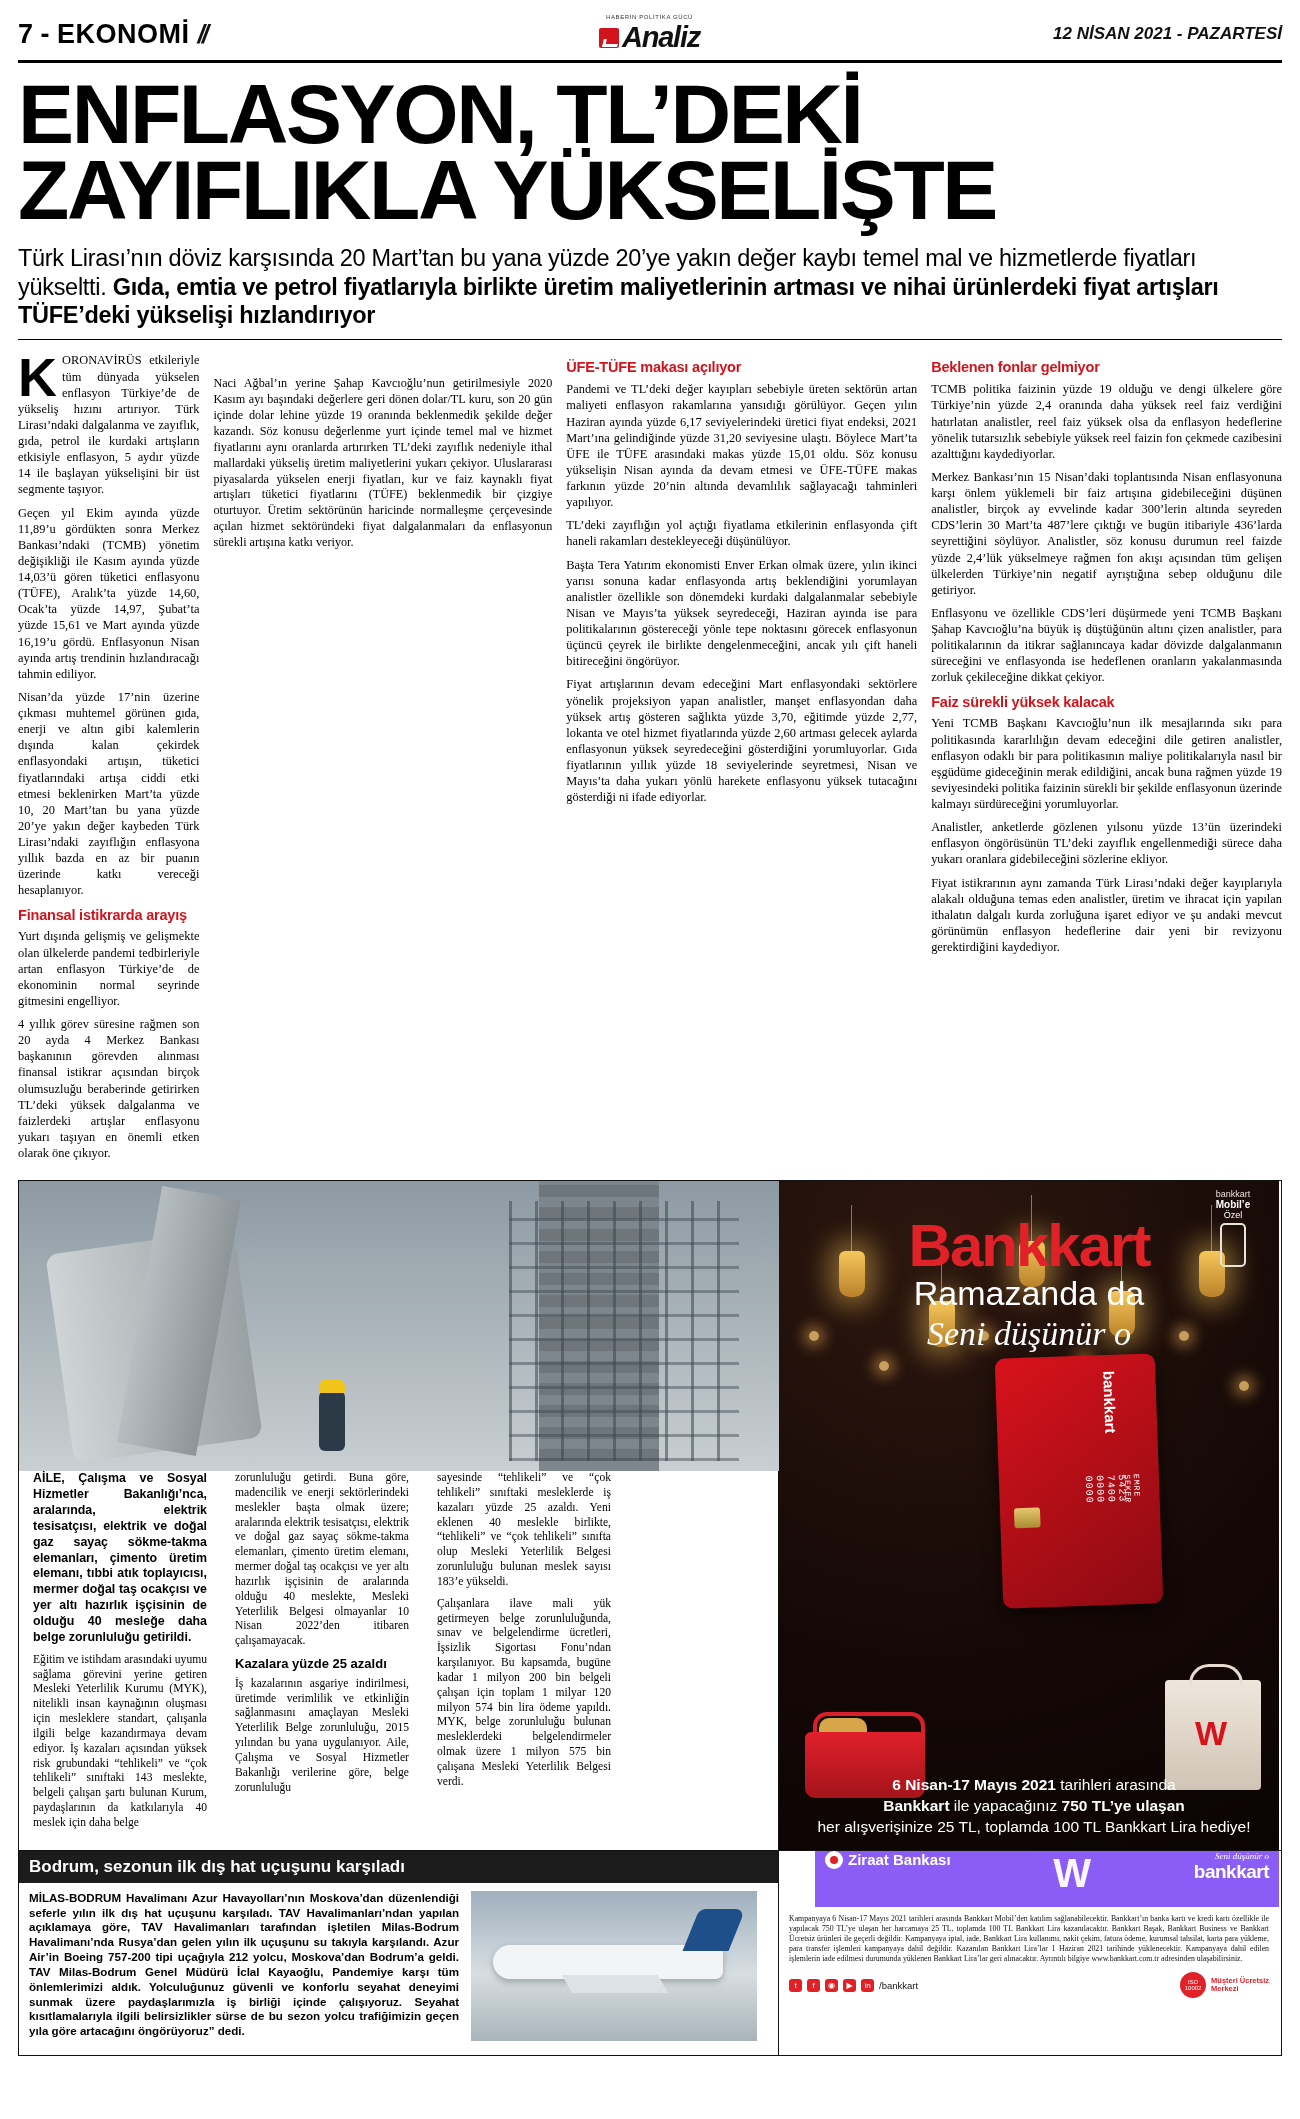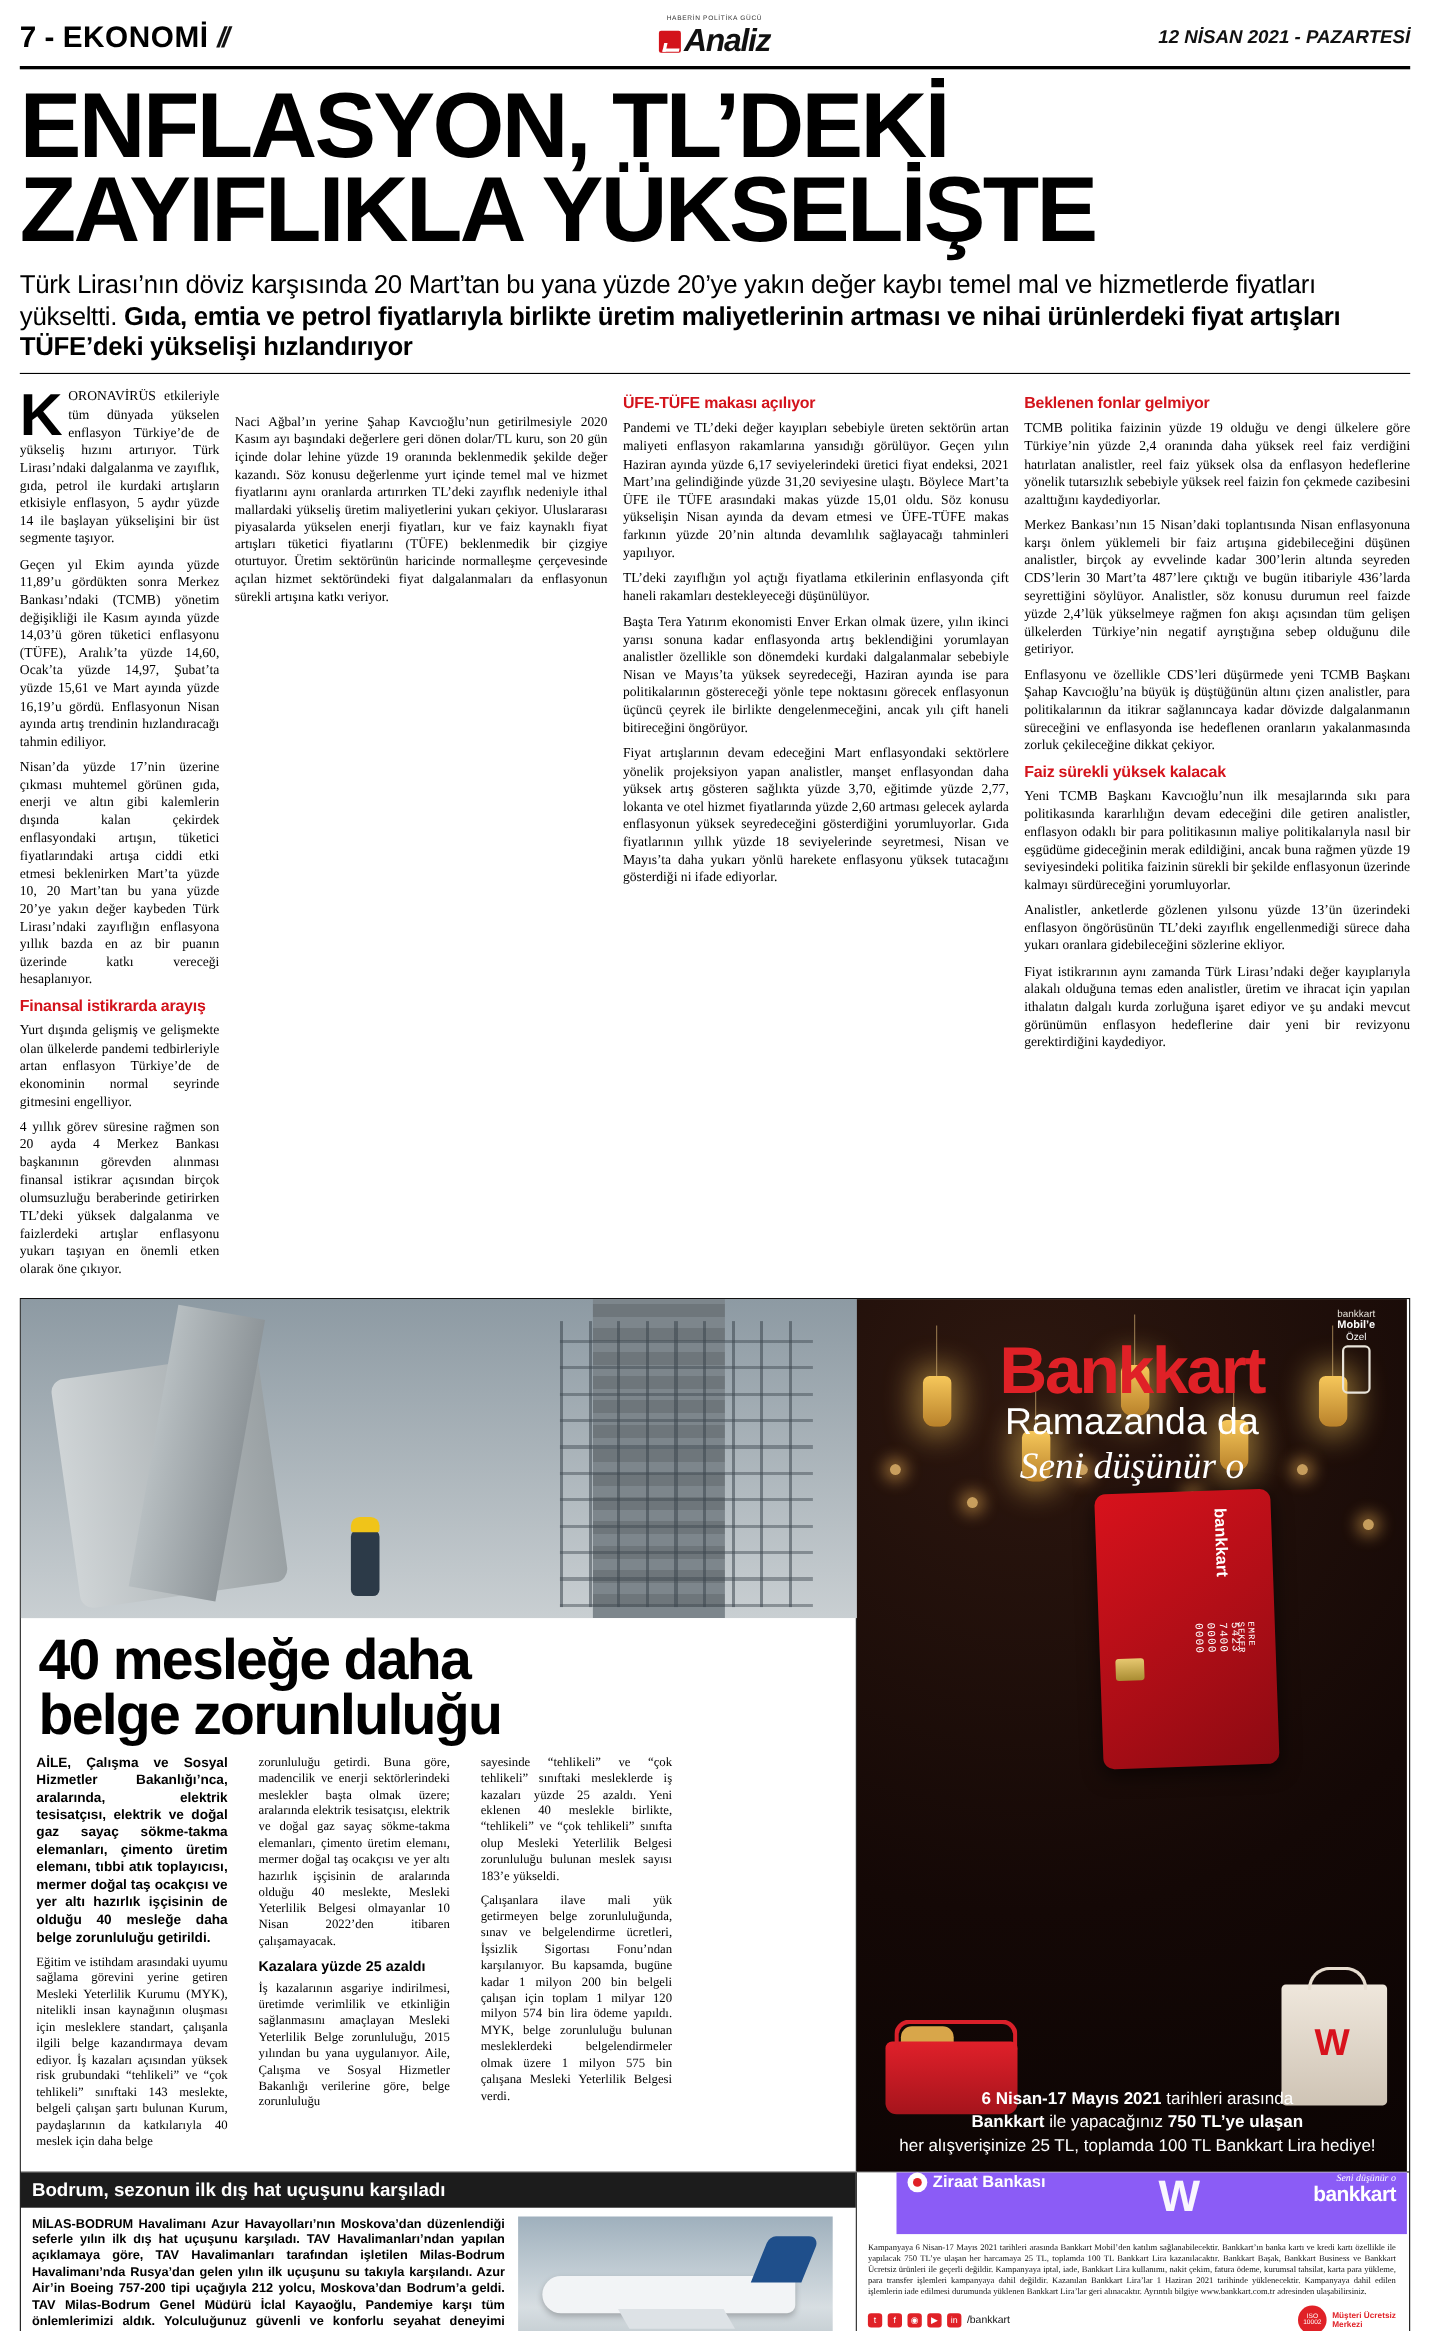--- a/index.html
+++ b/index.html
@@ -513,24 +513,20 @@
 
       <div class="ad-left">
         <div class="ad-photo">
           <div class="ap-sky"></div>
           <div class="ap-tower"></div>
           <div class="ap-scaffold"></div>
           <div class="ap-pipe"></div>
           <div class="ap-pipe2"></div>
           <div class="ap-worker"></div>
           <div class="ap-helmet"></div>
-        </div>
-        <div class="ad-head">
-          <div>40 mesleğe daha</div>
-          <div>belge zorunluluğu</div>
         </div>
         <div class="ad-cols">
           <div class="ad-col">
             <p class="kicker">AİLE, Çalışma ve Sosyal Hizmetler Bakanlığı’nca, aralarında, elektrik tesisatçısı, elektrik ve doğal gaz sayaç sökme-takma elemanları, çimento üretim elemanı, tıbbi atık toplayıcısı, mermer doğal taş ocakçısı ve yer altı hazırlık işçisinin de olduğu 40 mesleğe daha belge zorunluluğu getirildi.</p>
             <p>Eğitim ve istihdam arasındaki uyumu sağlama görevini yerine getiren Mesleki Yeterlilik Kurumu (MYK), nitelikli insan kaynağının oluşması için mesleklere standart, çalışanla ilgili belge kazandırmaya devam ediyor. İş kazaları açısından yüksek risk grubundaki “tehlikeli” ve “çok tehlikeli” sınıftaki 143 meslekte, belgeli çalışan şartı bulunan Kurum, paydaşlarının da katkılarıyla 40 meslek için daha belge</p>
           </div>
           <div class="ad-col">
             <p>zorunluluğu getirdi. Buna göre, madencilik ve enerji sektörlerindeki meslekler başta olmak üzere; aralarında elektrik tesisatçısı, elektrik ve doğal gaz sayaç sökme-takma elemanları, çimento üretim elemanı, mermer doğal taş ocakçısı ve yer altı hazırlık işçisinin de aralarında olduğu 40 meslekte, Mesleki Yeterlilik Belgesi olmayanlar 10 Nisan 2022’den itibaren çalışamayacak.</p>
             <div class="ad-sub">Kazalara yüzde 25 azaldı</div>
             <p>İş kazalarının asgariye indirilmesi, üretimde verimlilik ve etkinliğin sağlanmasını amaçlayan Mesleki Yeterlilik Belge zorunluluğu, 2015 yılından bu yana uygulanıyor. Aile, Çalışma ve Sosyal Hizmetler Bakanlığı verilerine göre, belge zorunluluğu</p>

